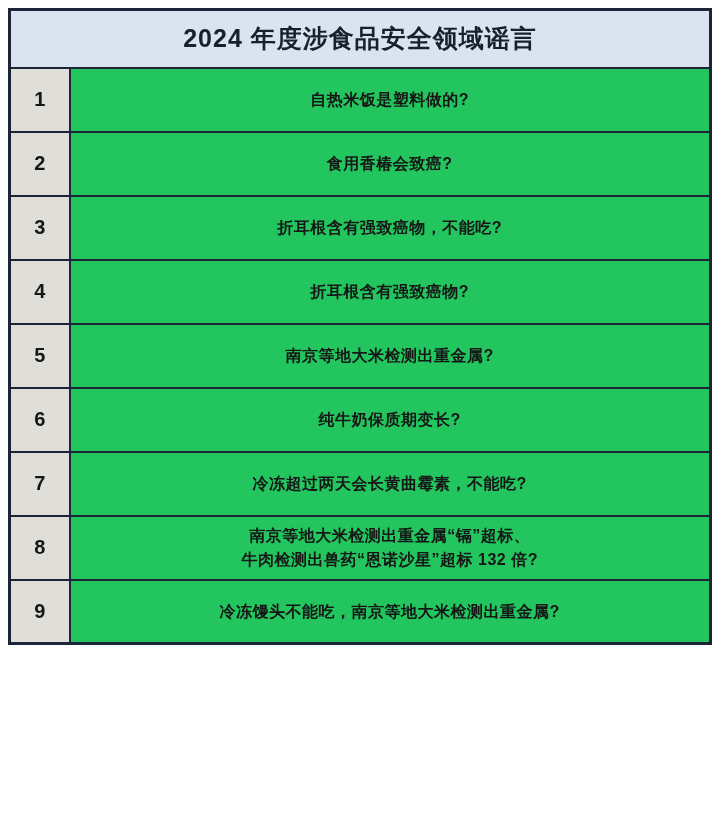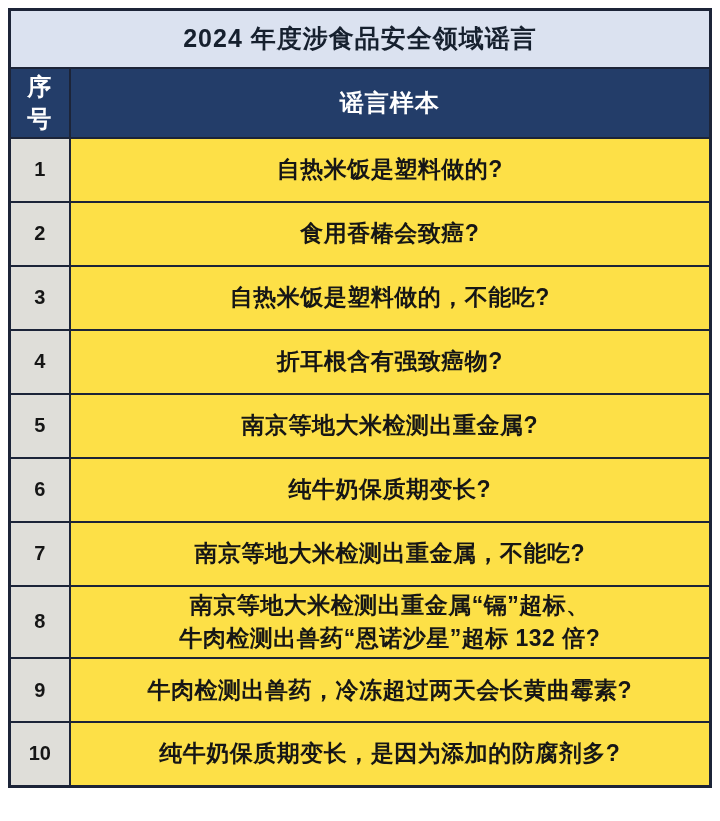--- a/index.html
+++ b/index.html
@@ -48,84 +48,76 @@
   }
   .col-index { width: 60px; }
   .index-cell {
     height: 64px;
     background: #dfded9;
     color: #161616;
     font-size: 20px;
     font-weight: bold;
   }
   .sample-cell {
-    background: #fde047;
+    background: #22c55e;
     color: #161616;
-    font-size: 23px;
+    font-size: 16px;
     font-weight: bold;
     white-space: pre-line;
     line-height: 1.45;
     letter-spacing: 0.5px;
   }
 </style>
 </head>
 <body>
 
 <div class="page">
   <table class="rumor-table">
     <colgroup>
       <col class="col-index">
       <col>
     </colgroup>
     <thead>
       <tr>
         <td class="title-cell" colspan="2">2024 年度涉食品安全领域谣言</td>
       </tr>
-      <tr class="header-row">
-        <th>序号</th>
-        <th>谣言样本</th>
-      </tr>
     </thead>
     <tbody>
       <tr>
         <td class="index-cell">1</td>
         <td class="sample-cell">自热米饭是塑料做的?</td>
       </tr>
       <tr>
         <td class="index-cell">2</td>
         <td class="sample-cell">食用香椿会致癌?</td>
       </tr>
       <tr>
         <td class="index-cell">3</td>
-        <td class="sample-cell">自热米饭是塑料做的，不能吃?</td>
+        <td class="sample-cell">折耳根含有强致癌物，不能吃?</td>
       </tr>
       <tr>
         <td class="index-cell">4</td>
         <td class="sample-cell">折耳根含有强致癌物?</td>
       </tr>
       <tr>
         <td class="index-cell">5</td>
         <td class="sample-cell">南京等地大米检测出重金属?</td>
       </tr>
       <tr>
         <td class="index-cell">6</td>
         <td class="sample-cell">纯牛奶保质期变长?</td>
       </tr>
       <tr>
         <td class="index-cell">7</td>
-        <td class="sample-cell">南京等地大米检测出重金属，不能吃?</td>
+        <td class="sample-cell">冷冻超过两天会长黄曲霉素，不能吃?</td>
       </tr>
       <tr>
         <td class="index-cell">8</td>
         <td class="sample-cell">南京等地大米检测出重金属“镉”超标、
 牛肉检测出兽药“恩诺沙星”超标 132 倍?</td>
       </tr>
       <tr>
         <td class="index-cell">9</td>
-        <td class="sample-cell">牛肉检测出兽药，冷冻超过两天会长黄曲霉素?</td>
-      </tr>
-      <tr>
-        <td class="index-cell">10</td>
-        <td class="sample-cell">纯牛奶保质期变长，是因为添加的防腐剂多?</td>
+        <td class="sample-cell">冷冻馒头不能吃，南京等地大米检测出重金属?</td>
       </tr>
     </tbody>
   </table>
 </div>
 
 </body></html>

